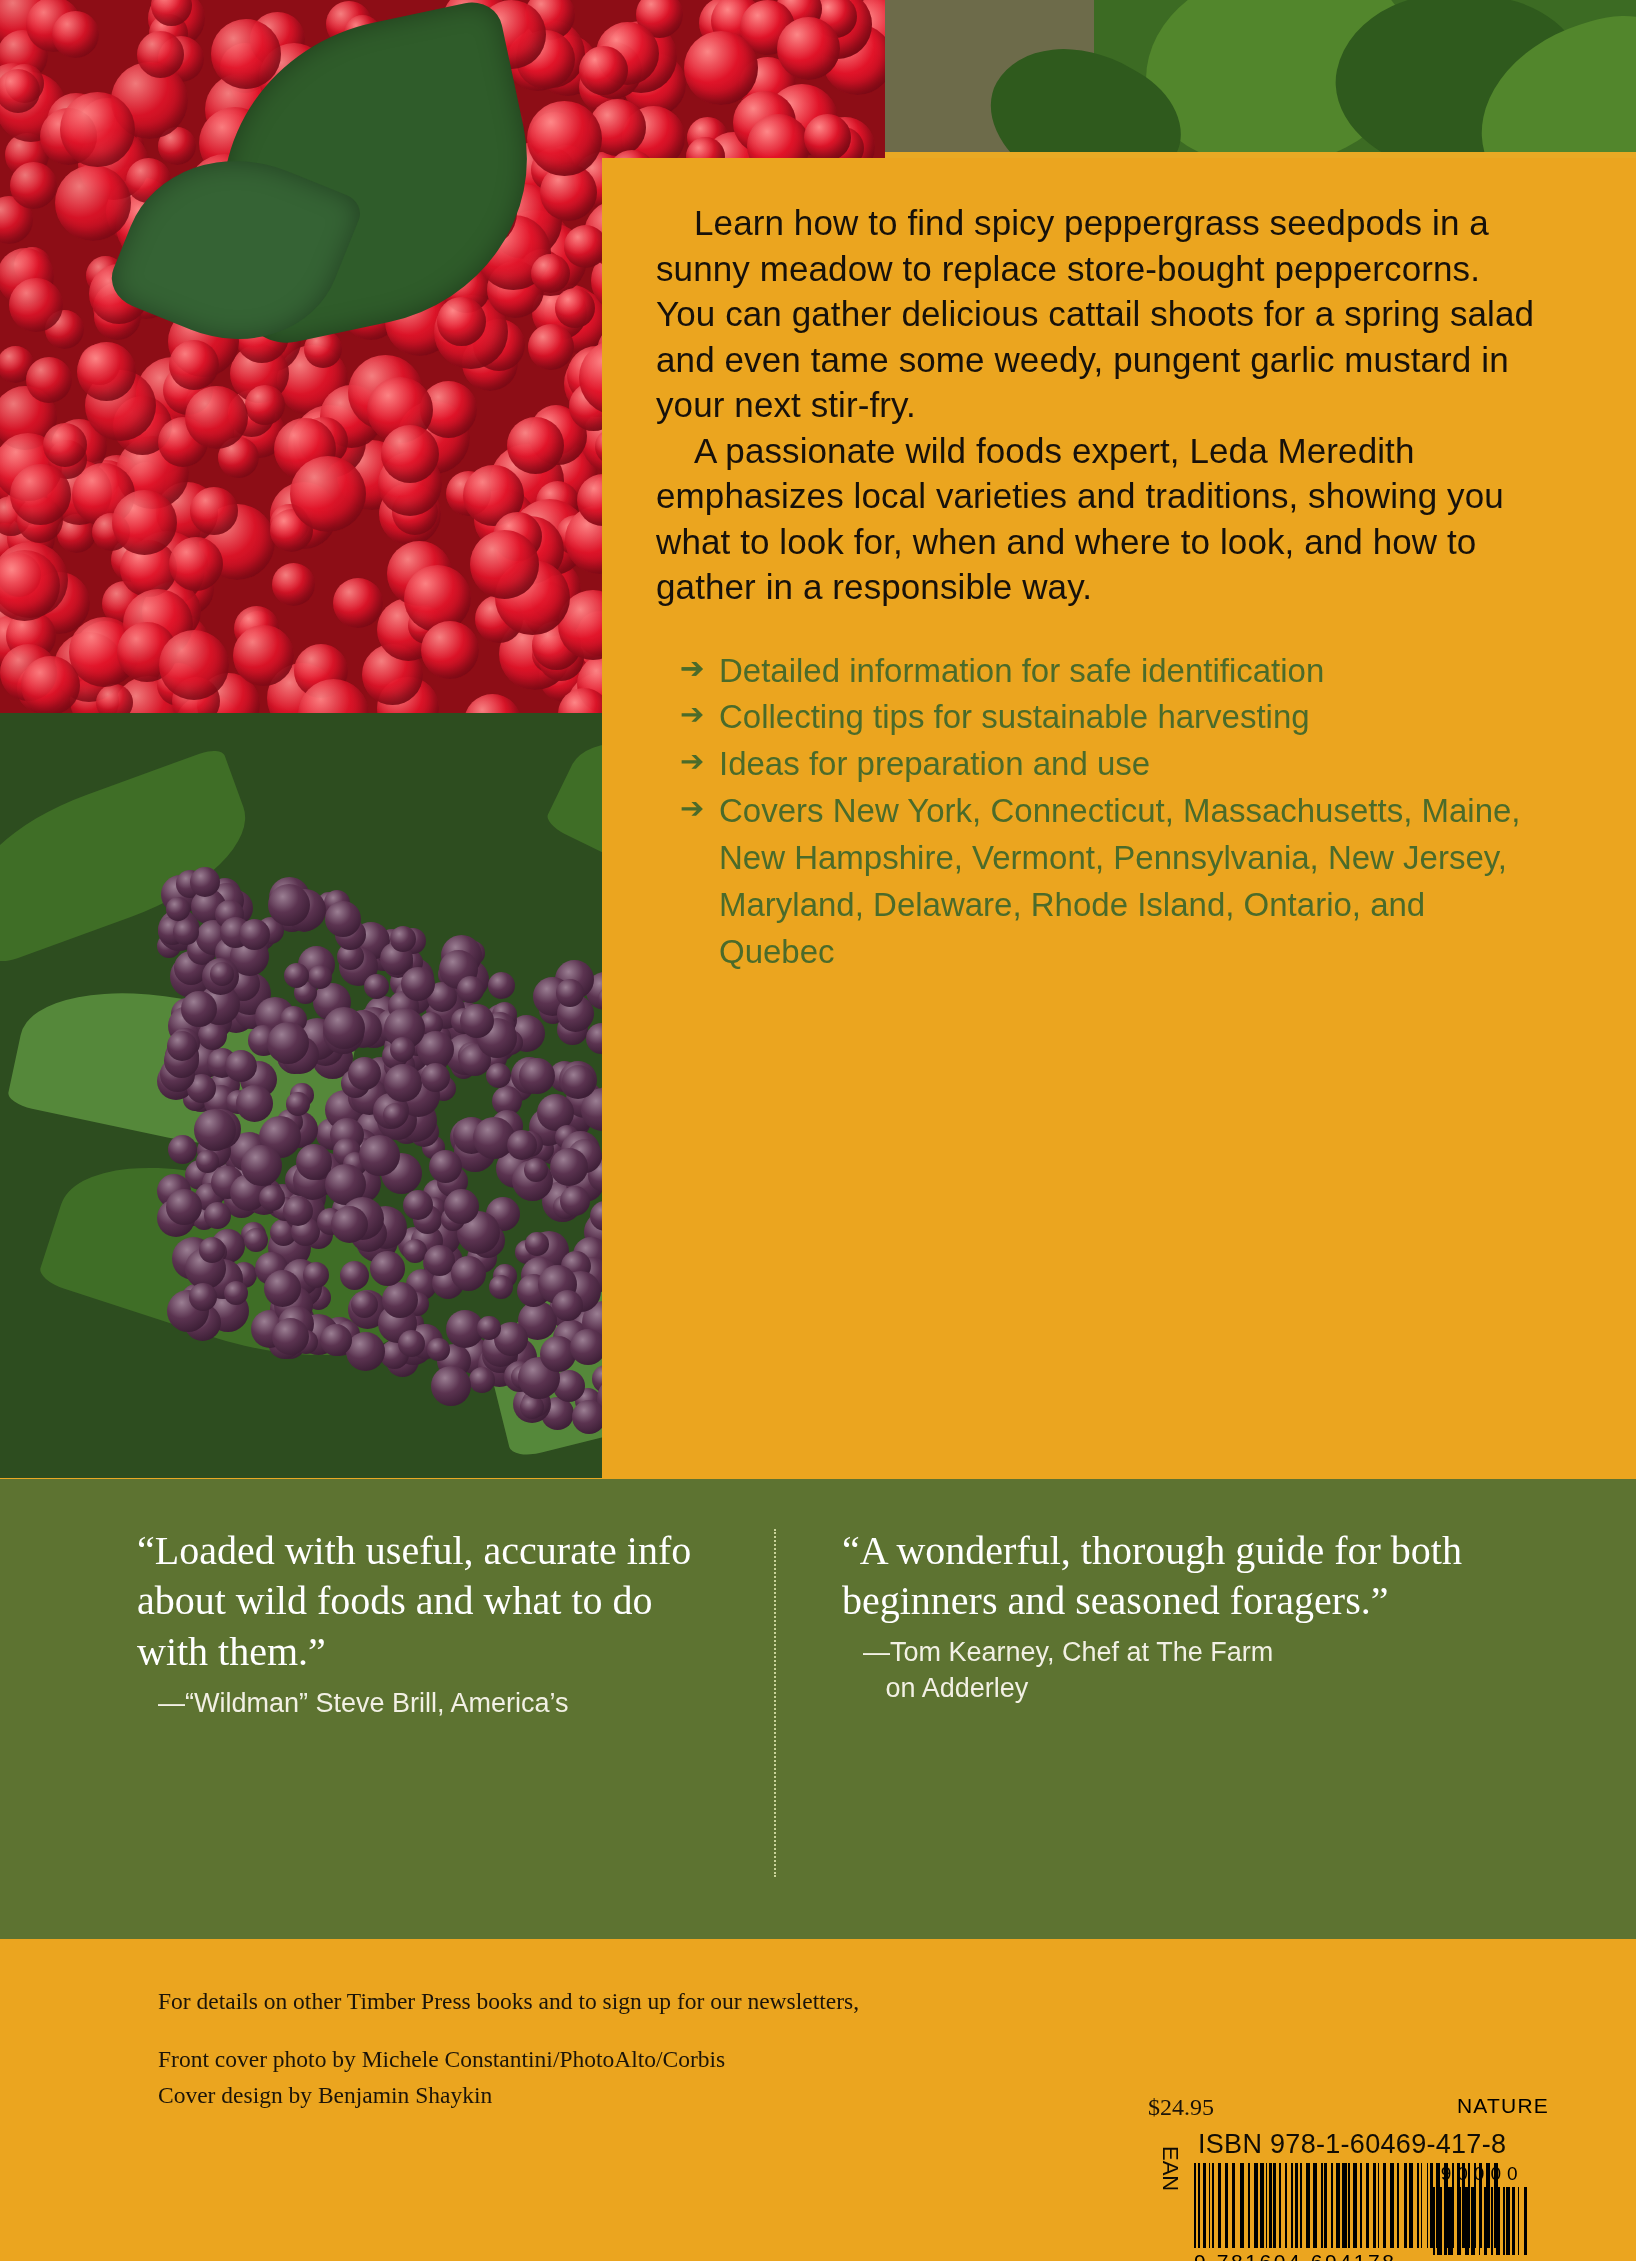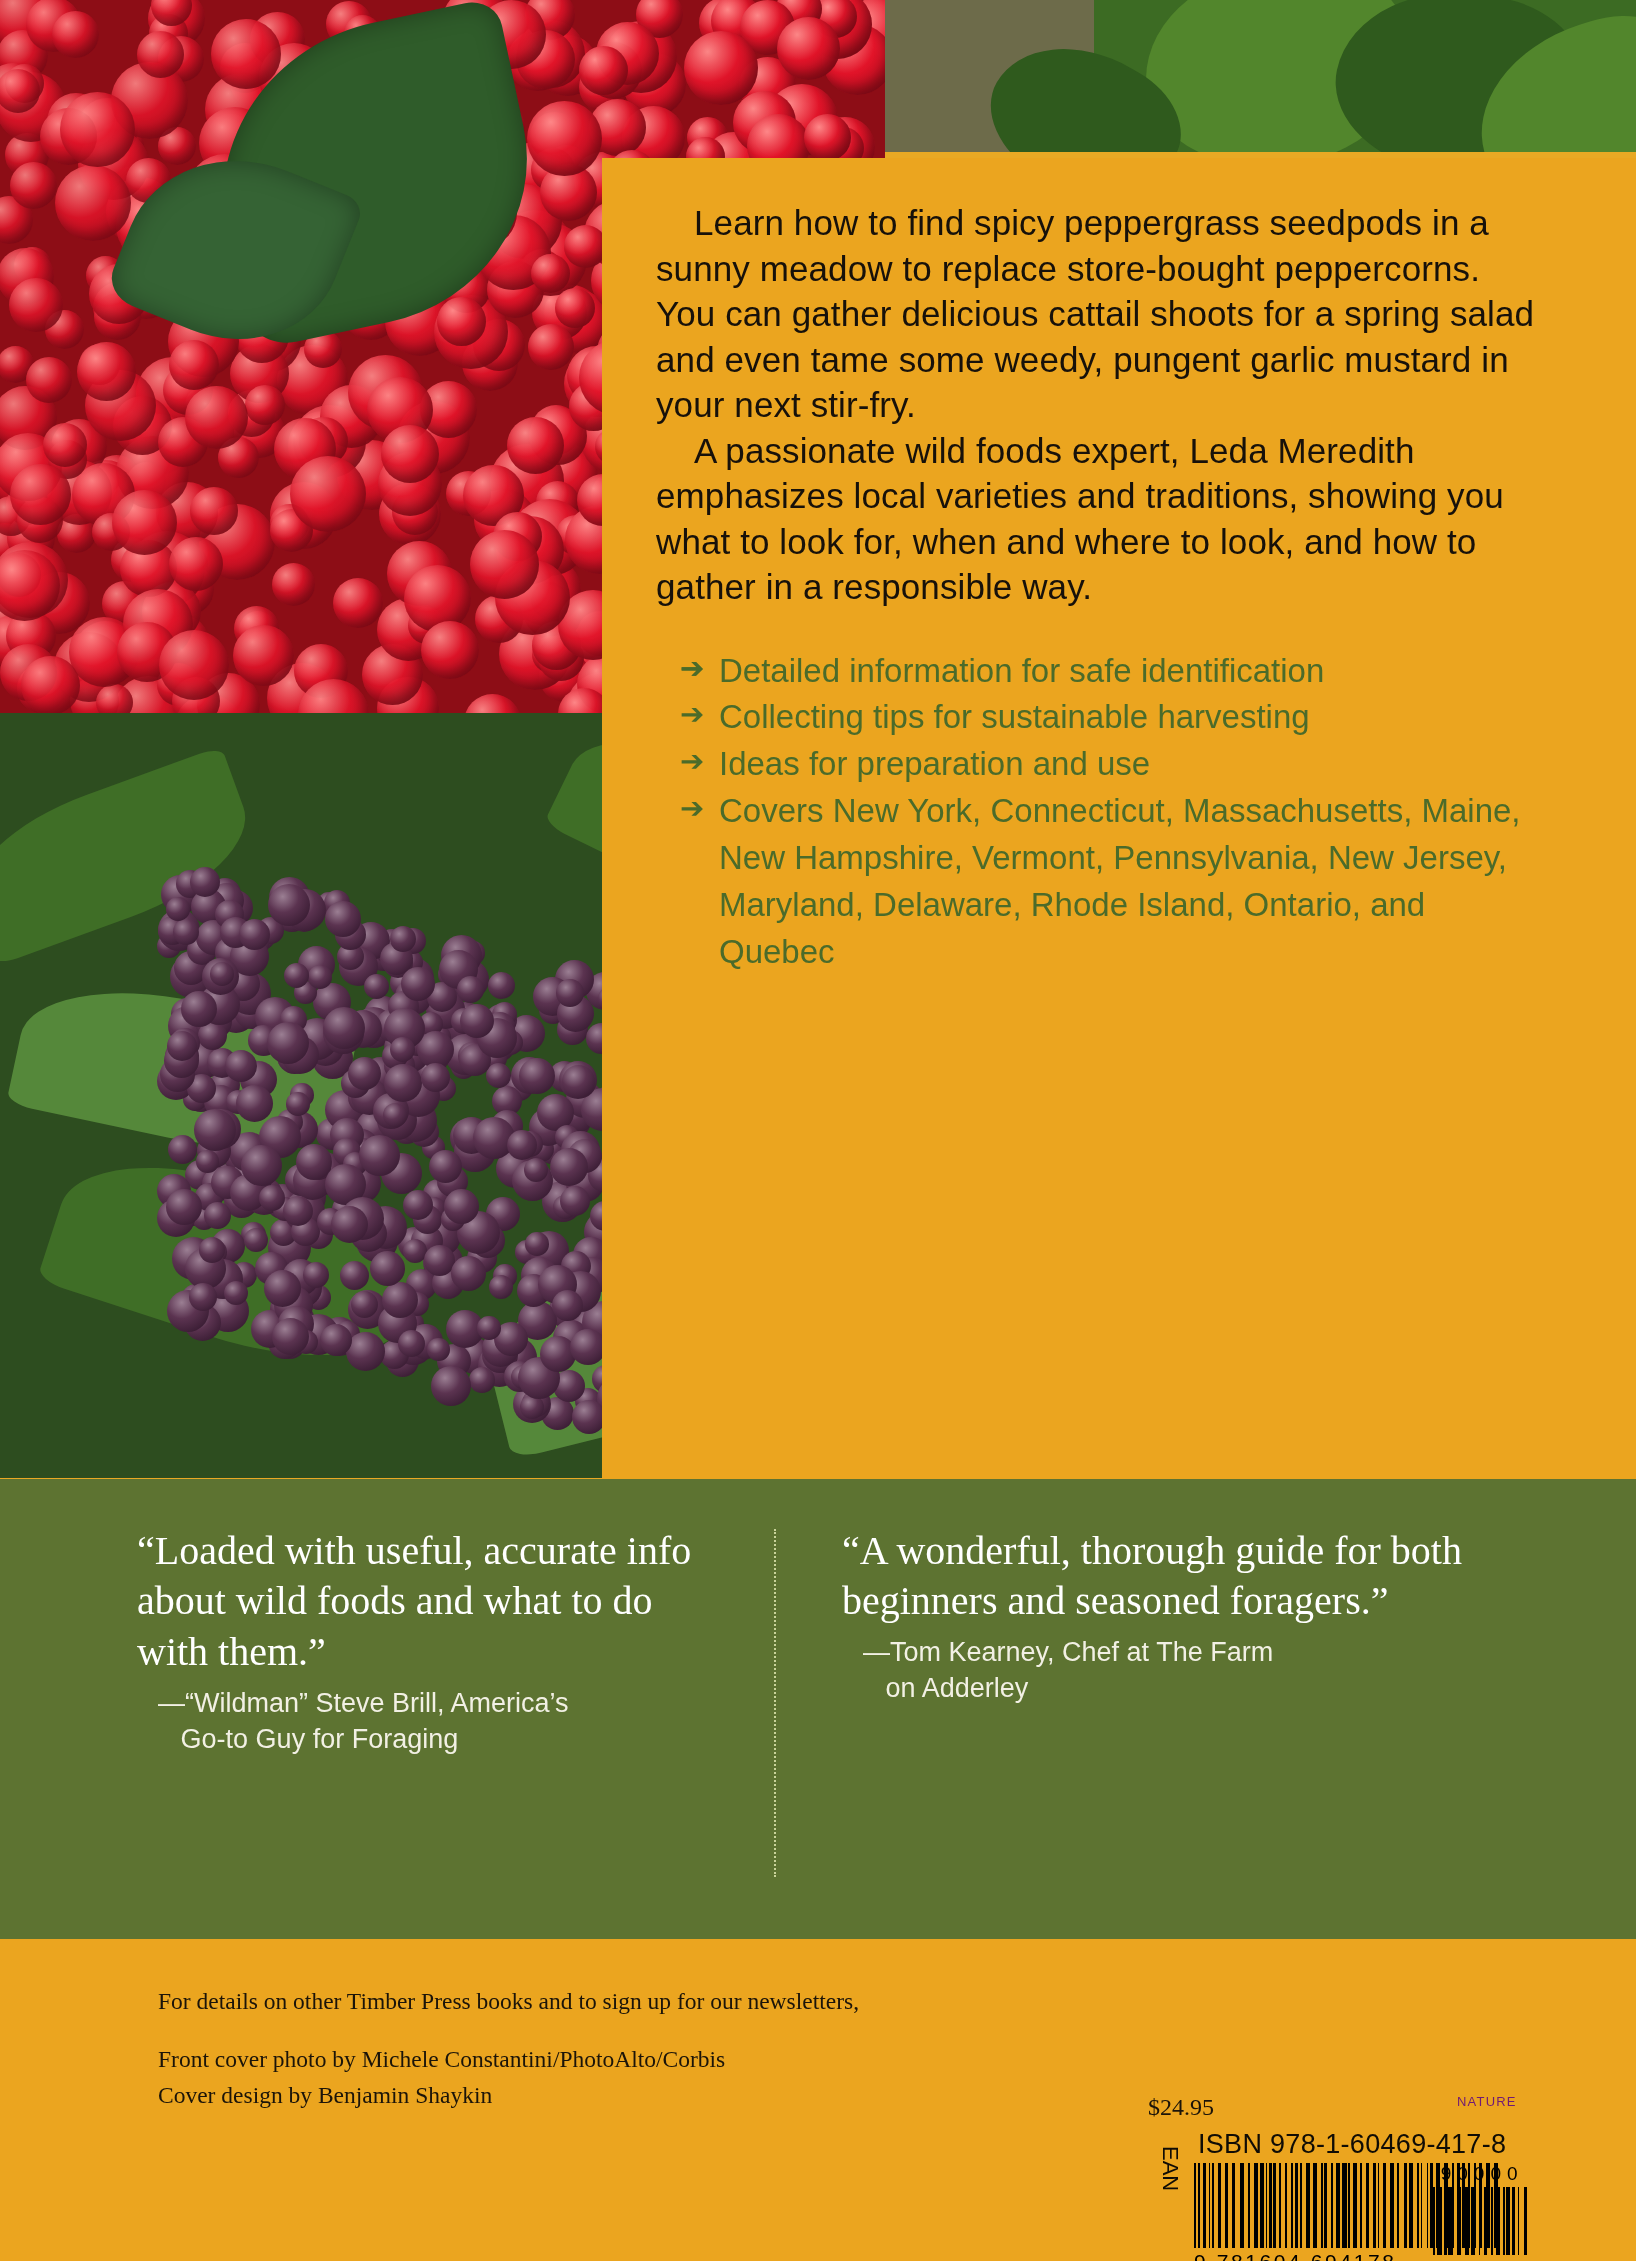--- a/index.html
+++ b/index.html
@@ -91,21 +91,21 @@
     font-size:23.5px; line-height:1.52; color:#1b1409;
   }
   .credits .grp { margin-bottom:22.6px; }
 
   .price {
     position:absolute; left:1148px; top:155px;
     font-family:"Liberation Serif", serif; font-size:24px; color:#1b1409;
   }
   .nature {
     position:absolute; left:1457px; top:155px;
-    font-family:"Liberation Sans", sans-serif; font-size:13px; letter-spacing:1.2px; color:#701a75;
+    font-family:"Liberation Sans", sans-serif; font-size:21px; letter-spacing:1.2px; color:#000000;
   }
   .isbn-text {
     position:absolute; left:1198px; top:190px;
     font-family:"Liberation Sans", sans-serif; font-size:27px; letter-spacing:0.3px; color:#100c05;
   }
   .ean-label {
     position:absolute; left:1157px; top:207px;
     font-family:"Liberation Sans", sans-serif; font-size:22px; color:#100c05;
     writing-mode:vertical-rl; text-orientation:mixed;
   }
@@ -1108,21 +1108,20 @@
       <li><span class="arrow">➔</span><span>Covers New York, Connecticut, Massachusetts, Maine, New Hampshire, Vermont, Pennsylvania, New Jersey, Maryland, Delaware, Rhode Island, Ontario, and Quebec</span></li>
     </ul>
   </div>
 </div>
 
 <div class="band-green">
   <div class="quote-col left">
     <p class="quote-text">“Loaded with useful, accurate info about wild foods and what to do with them.”</p>
     <p class="quote-attr">
       <span>—“Wildman” Steve Brill, America’s</span>
-      <span class="cont">Go-to Guy for Foraging</span>
     </p>
   </div>
 
   <div class="divider"></div>
 
   <div class="quote-col right">
     <p class="quote-text">“A wonderful, thorough guide for both beginners and seasoned foragers.”</p>
     <p class="quote-attr">
       <span>—Tom Kearney, Chef at The Farm</span>
       <span class="cont">on Adderley</span>

